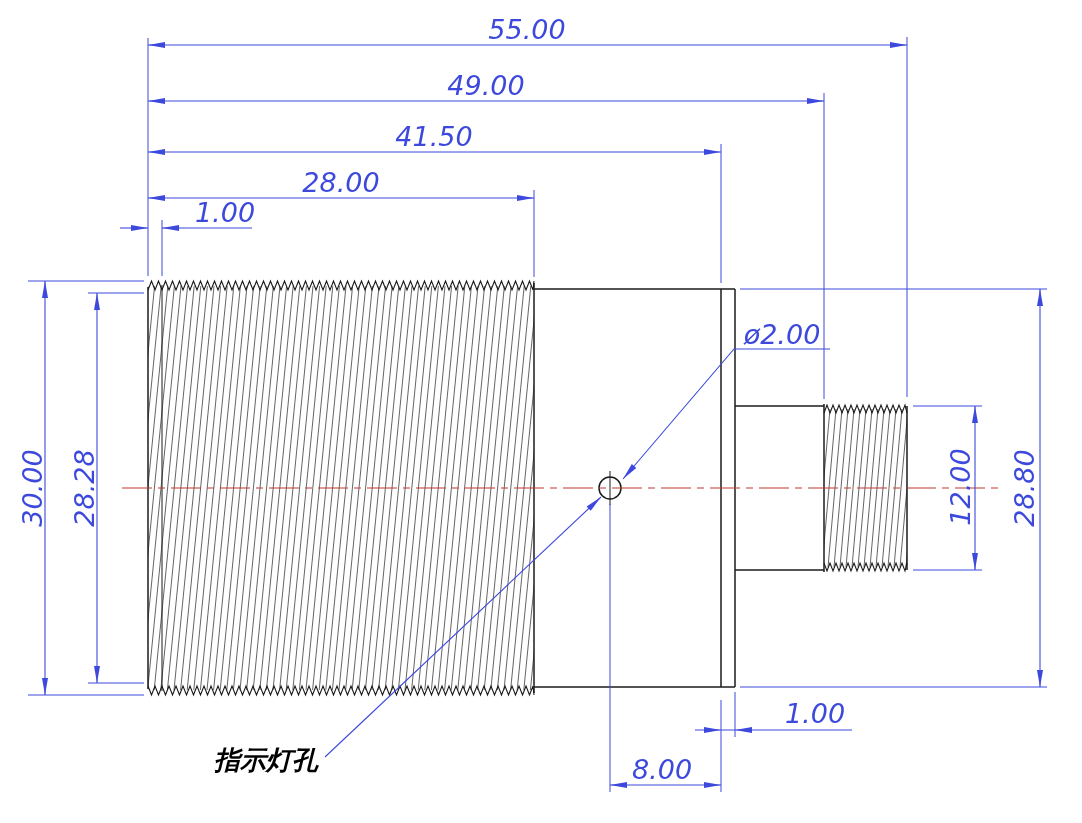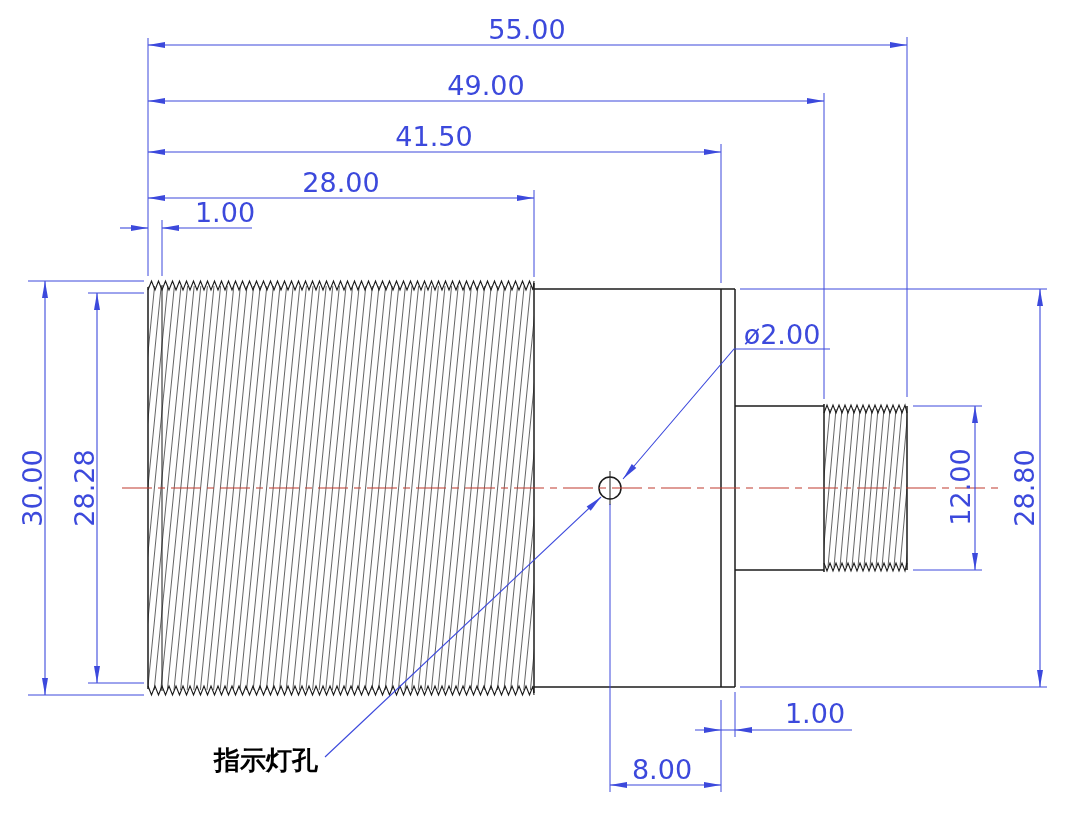--- a/index.html
+++ b/index.html
@@ -1,17 +1,17 @@
 <!DOCTYPE html>
 <html style="--dim: #3c49dc; --outline: #1b1b1b; --center: #c03a2e; --ann: #000000; --bg: #ffffff;"><head>
 <meta charset="utf-8">
 <style>
   html,body{margin:0;padding:0;background:var(--bg,#ffffff);}
   #page{width:1082px;height:823px;background:var(--bg,#ffffff);position:relative;overflow:hidden;
-        font-family:"DejaVu Sans",sans-serif;}
+        font-family:"DejaVu Sans",sans-serif;font-style:italic;}
   svg{display:block;}
   .hatch line{stroke:var(--outline,#1b1b1b);stroke-width:.75;opacity:.9;}
   .crest path{fill:none;stroke:var(--outline,#1b1b1b);stroke-width:1.1;}
   .outline line{stroke:var(--outline,#1b1b1b);stroke-width:1.5;fill:none;}
   .outline circle{stroke:var(--outline,#1b1b1b);stroke-width:1.5;fill:none;}
   .outline .thin{stroke-width:1;}
   .centerline line{stroke:var(--center,#c03a2e);stroke-width:1.2;stroke-dasharray:30 6 7 6;}
   .extline line{stroke:var(--dim,#3c49dc);stroke-width:1;}
   .dimline line,.dimline path{stroke:var(--dim,#3c49dc);stroke-width:1.1;fill:none;}
   .arrow polygon{fill:var(--dim,#3c49dc);stroke:none;}

